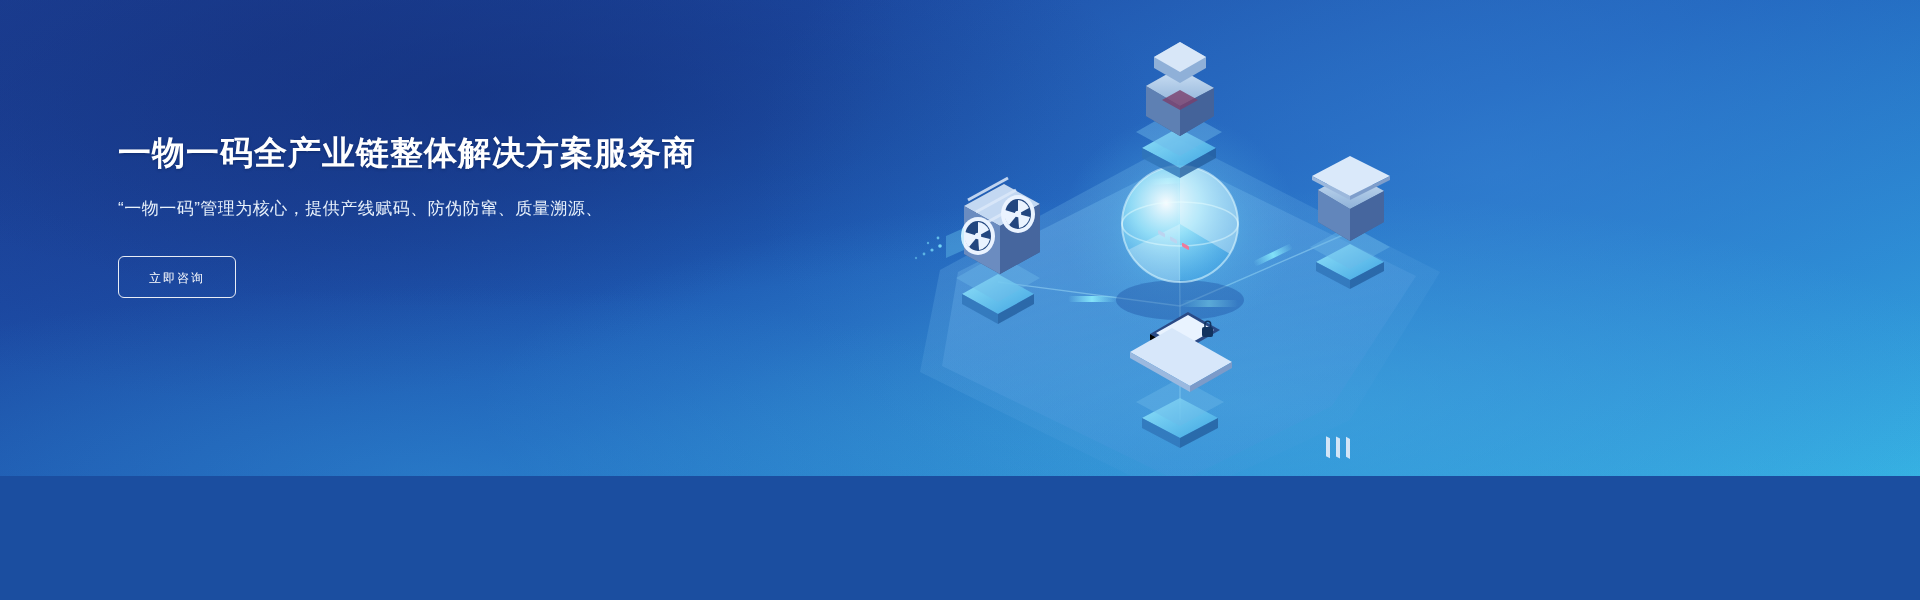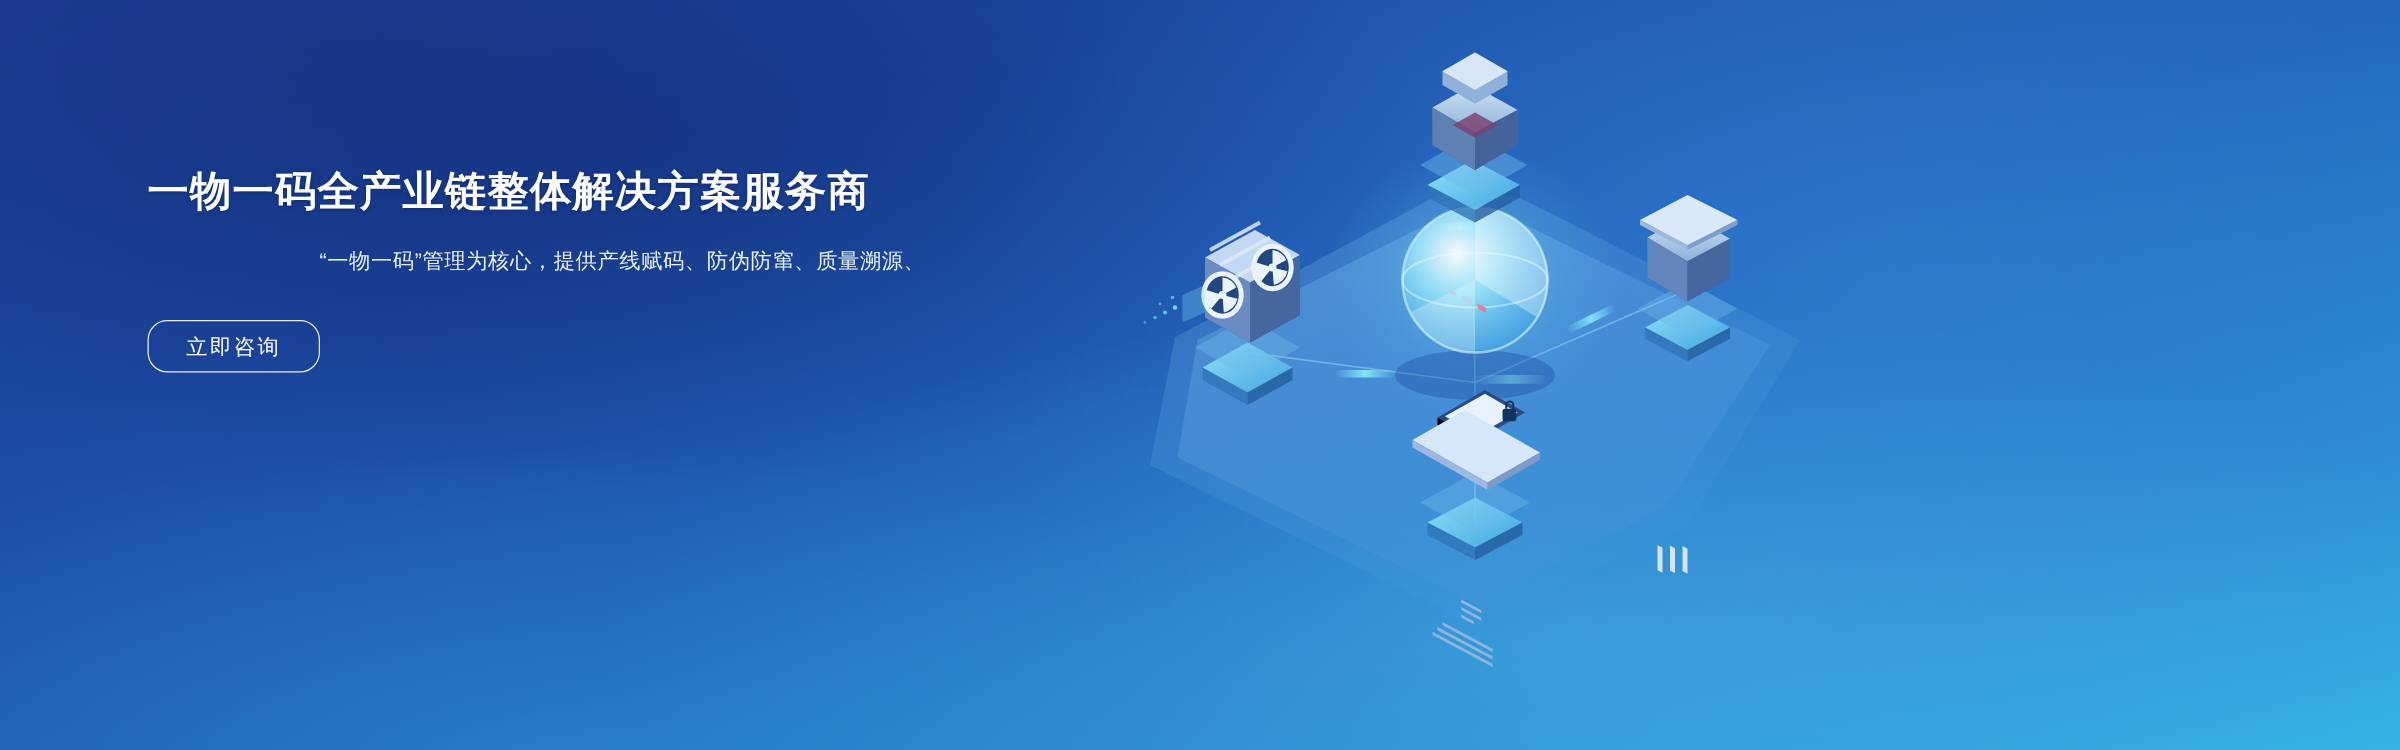--- a/index.html
+++ b/index.html
@@ -3,21 +3,21 @@
 <meta charset="utf-8">
 <title>Banner</title>
 <style>
   html,body{margin:0;padding:0;}
   body{
     width:1920px;height:600px;overflow:hidden;
     font-family:"Liberation Sans","DejaVu Sans",sans-serif;
     background:#1b4ea0;
   }
   .banner{
-    position:relative;width:1920px;height:600px;overflow:hidden;
+    position:relative;width:1920px;height:476px;overflow:hidden;
     background:
       radial-gradient(1200px 700px at 78% 36%, rgba(56,132,214,.55) 0%, rgba(56,132,214,0) 62%),
       radial-gradient(900px 520px at 14% 8%, rgba(26,58,140,.85) 0%, rgba(26,58,140,0) 70%),
       linear-gradient(160deg,#1b3e93 0%,#1c4aa3 26%,#1f62bb 54%,#2a8ed4 80%,#35b3e3 100%);
   }
   
   .sheen-a{position:absolute;left:-10%;top:-25%;width:70%;height:90%;
     background:radial-gradient(closest-side,rgba(18,46,120,.55),rgba(18,46,120,0));
     pointer-events:none;}
   .sheen-b{position:absolute;right:-5%;bottom:-30%;width:80%;height:90%;
@@ -28,27 +28,27 @@
     pointer-events:none;}
 
   
   .copy{position:absolute;left:118px;top:132px;width:760px;}
   .headline{
     margin:0;color:#ffffff;font-size:33px;font-weight:bold;
     letter-spacing:1px;line-height:1.25;
     text-shadow:0 1px 3px rgba(7,26,70,.45);
   }
   .sub{margin:20px 0 0 0;color:#e8f1fb;font-size:17px;line-height:31px;
-       letter-spacing:.5px;font-weight:normal;text-align:center;}
+       letter-spacing:.5px;font-weight:normal;}
   .sub p{margin:0;}
   .cta{
     display:inline-block;margin-top:32px;
     padding:0 30px;height:42px;line-height:42px;
-    border:1px solid rgba(255,255,255,.9);border-radius:16px;
-    color:#ffffff;font-size:17px;letter-spacing:2px;
+    border:1px solid rgba(255,255,255,.9);border-radius:6px;
+    color:#ffffff;font-size:12px;letter-spacing:2px;
     background:transparent;cursor:pointer;
     box-sizing:border-box;
   }
 
   
   .art{position:absolute;left:880px;top:0;width:640px;height:600px;}
   .art svg{display:block;}
 </style>
 </head>
 <body>

